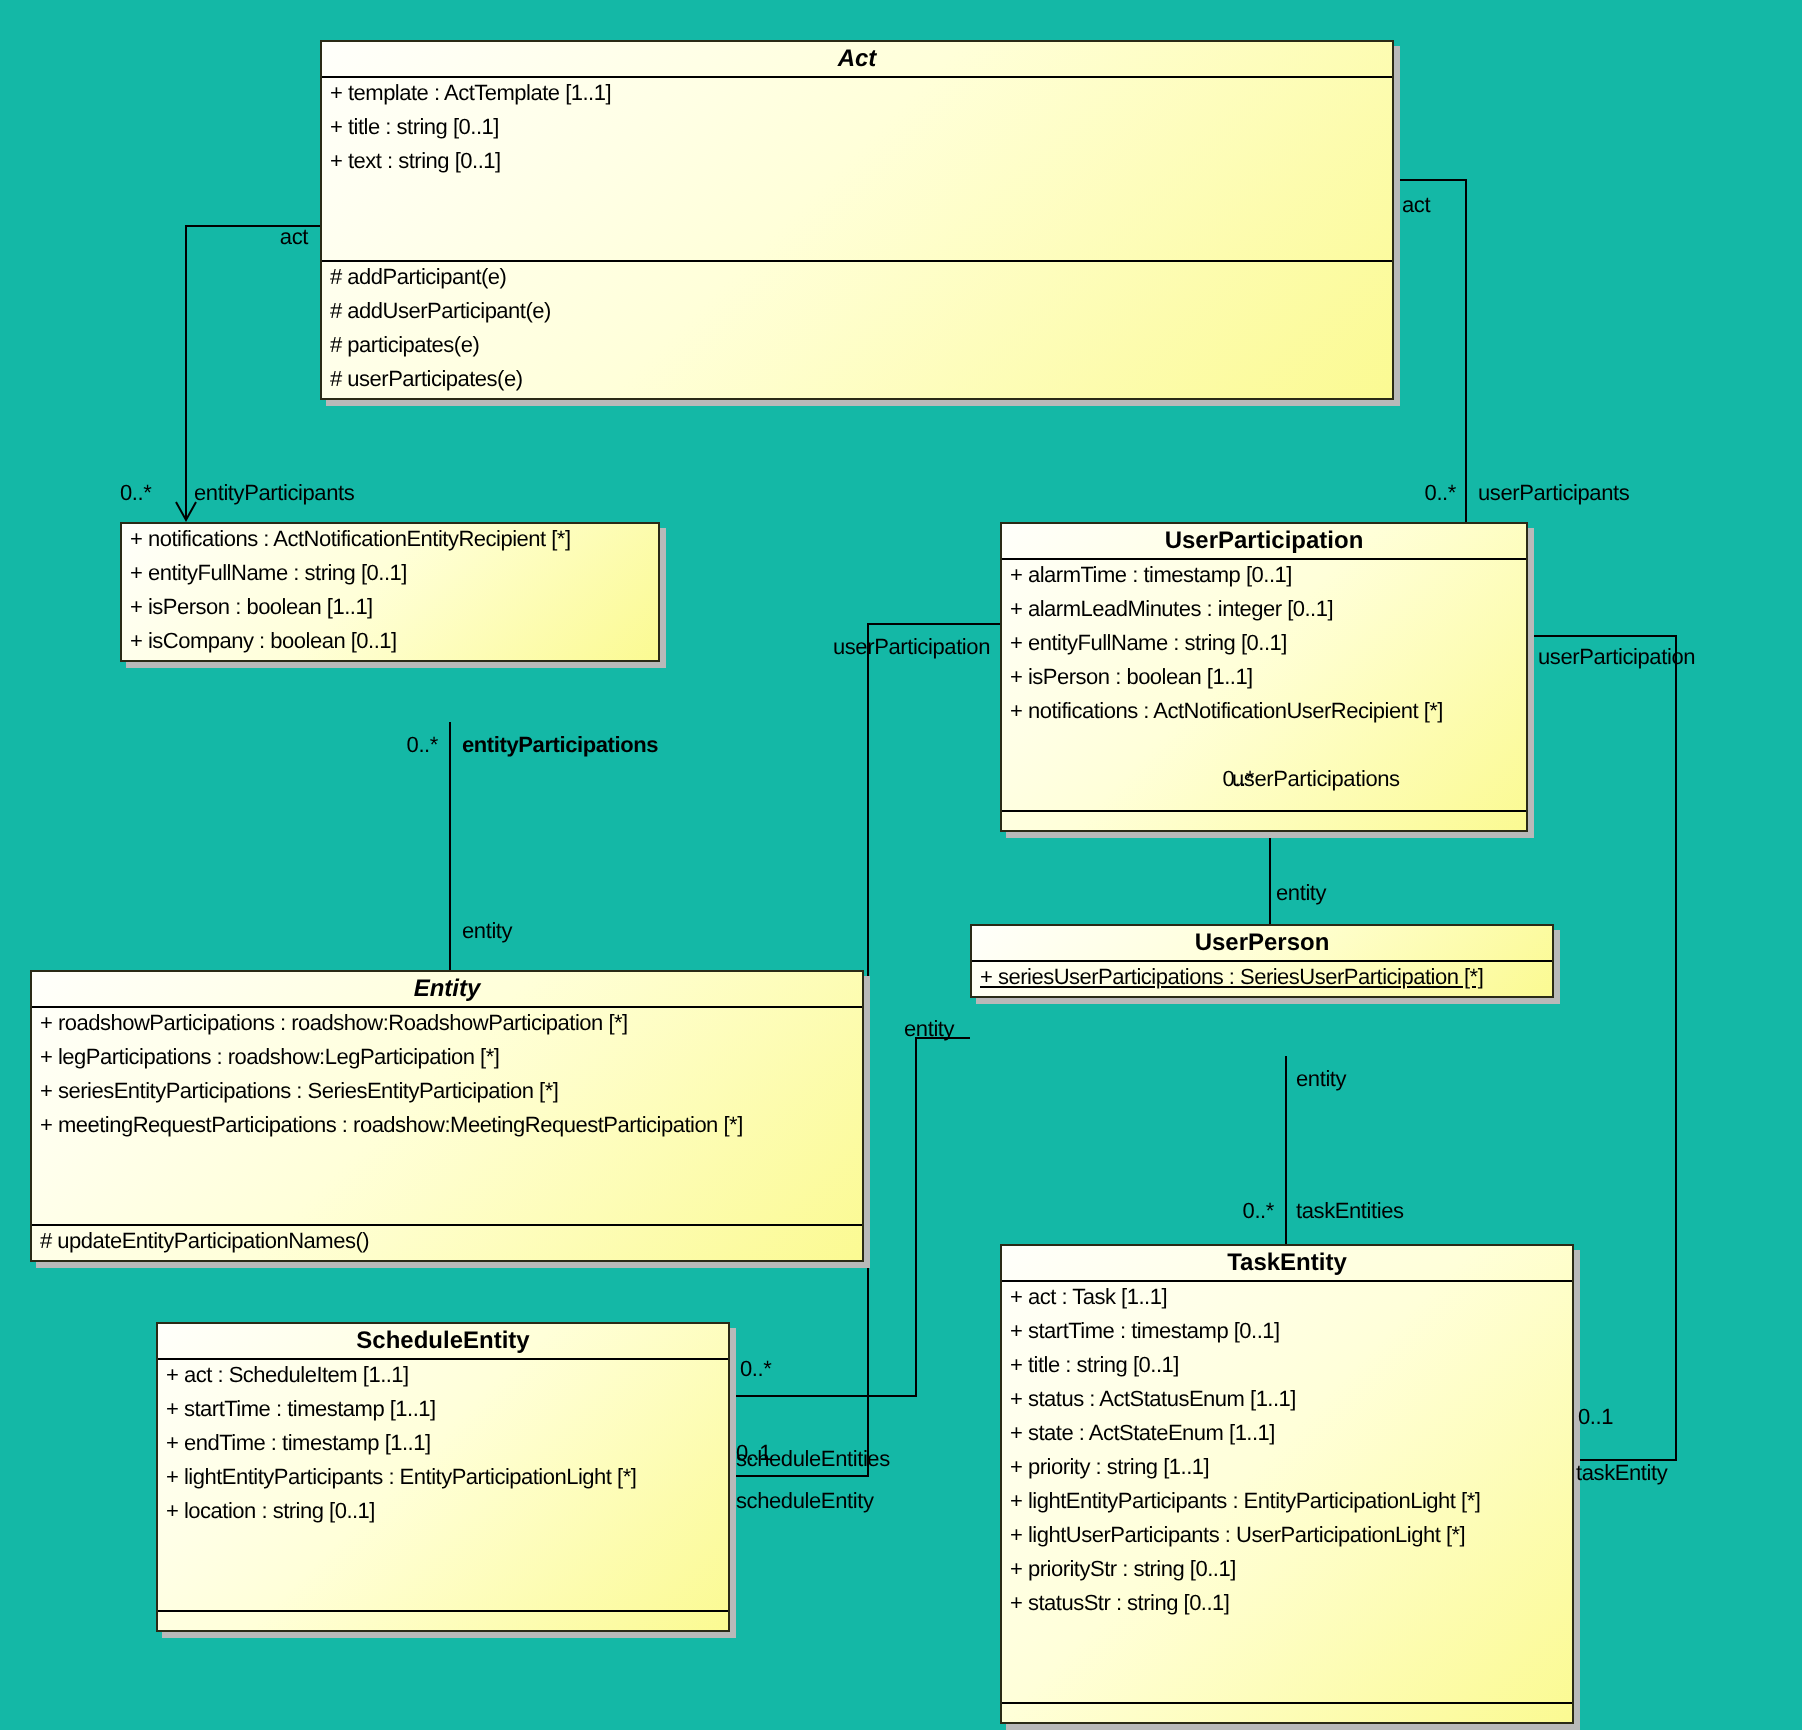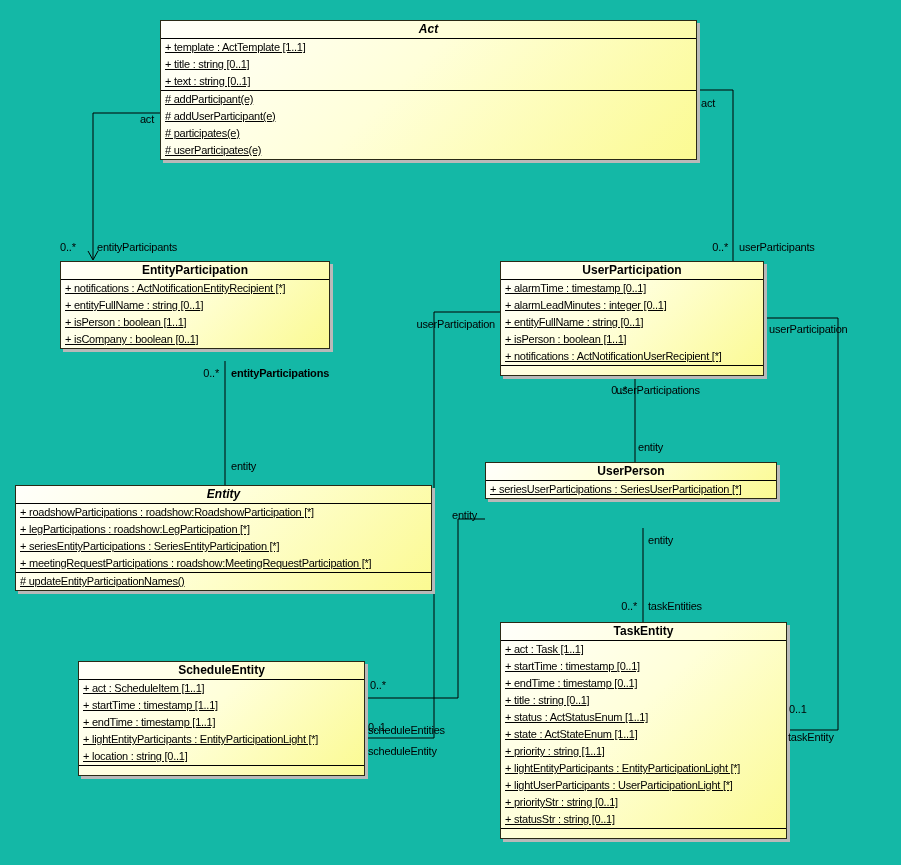--- a/index.html
+++ b/index.html
@@ -7,23 +7,23 @@
           font-family:"Liberation Sans",sans-serif;}
   svg.edges{position:absolute;left:0;top:0;width:901px;height:865px;}
   svg.edges polyline{fill:none;stroke:#000000;stroke-width:1;}
   .uml-class{position:absolute;border:1px solid #2a2a16;
              background:linear-gradient(135deg,#fffffb 0%,#ffffd9 45%,#fbfa92 100%);
              box-shadow:3px 3px 0 0 #b9b9b9;}
   .uml-title{font-size:12px;font-weight:bold;text-align:center;line-height:17px;
              border-bottom:1px solid #000;white-space:nowrap;color:#000;}
   .uml-title.abstract{font-style:italic;}
   .uml-attrs{padding:0;}
-  .uml-ops{border-top:1px solid #000;min-height:9px;}
+  .uml-ops{border-top:1px solid #000;min-height:9px;margin-top:40px;}
   .uml-row{font-size:11px;line-height:17px;padding-left:4px;white-space:nowrap;
-           letter-spacing:-0.25px;color:#000;text-decoration:underline;}
+           letter-spacing:-0.25px;color:#000;}
   .uml-row.static{text-decoration:underline;}
   .edge-label{position:absolute;font-size:11px;line-height:13px;color:#000;
               white-space:nowrap;letter-spacing:-0.2px;}
   .r{text-align:right;}
 </style>
 </head>
 <body>
 
 <div id="canvas">
 
@@ -56,21 +56,20 @@
       </div>
     <div class="uml-ops">
         <div class="uml-row"># addParticipant(e)</div>
         <div class="uml-row"># addUserParticipant(e)</div>
         <div class="uml-row"># participates(e)</div>
         <div class="uml-row"># userParticipates(e)</div>
       </div>
   </div>
 
   <div class="uml-class" style="left:60px;top:261px;width:268px;">
-    <div class="uml-title">EntityParticipation</div>
     <div class="uml-attrs">
         <div class="uml-row">+ notifications : ActNotificationEntityRecipient [*]</div>
         <div class="uml-row">+ entityFullName : string [0..1]</div>
         <div class="uml-row">+ isPerson : boolean [1..1]</div>
         <div class="uml-row">+ isCompany : boolean [0..1]</div>
       </div>
   </div>
 
   <div class="uml-class" style="left:500px;top:261px;width:262px;">
     <div class="uml-title">UserParticipation</div>
@@ -114,21 +113,20 @@
         <div class="uml-row">+ location : string [0..1]</div>
       </div>
     <div class="uml-ops"></div>
   </div>
 
   <div class="uml-class" style="left:500px;top:622px;width:285px;">
     <div class="uml-title">TaskEntity</div>
     <div class="uml-attrs">
         <div class="uml-row">+ act : Task [1..1]</div>
         <div class="uml-row">+ startTime : timestamp [0..1]</div>
-        <div class="uml-row">+ endTime : timestamp [0..1]</div>
         <div class="uml-row">+ title : string [0..1]</div>
         <div class="uml-row">+ status : ActStatusEnum [1..1]</div>
         <div class="uml-row">+ state : ActStateEnum [1..1]</div>
         <div class="uml-row">+ priority : string [1..1]</div>
         <div class="uml-row">+ lightEntityParticipants : EntityParticipationLight [*]</div>
         <div class="uml-row">+ lightUserParticipants : UserParticipationLight [*]</div>
         <div class="uml-row">+ priorityStr : string [0..1]</div>
         <div class="uml-row">+ statusStr : string [0..1]</div>
       </div>
     <div class="uml-ops"></div>

